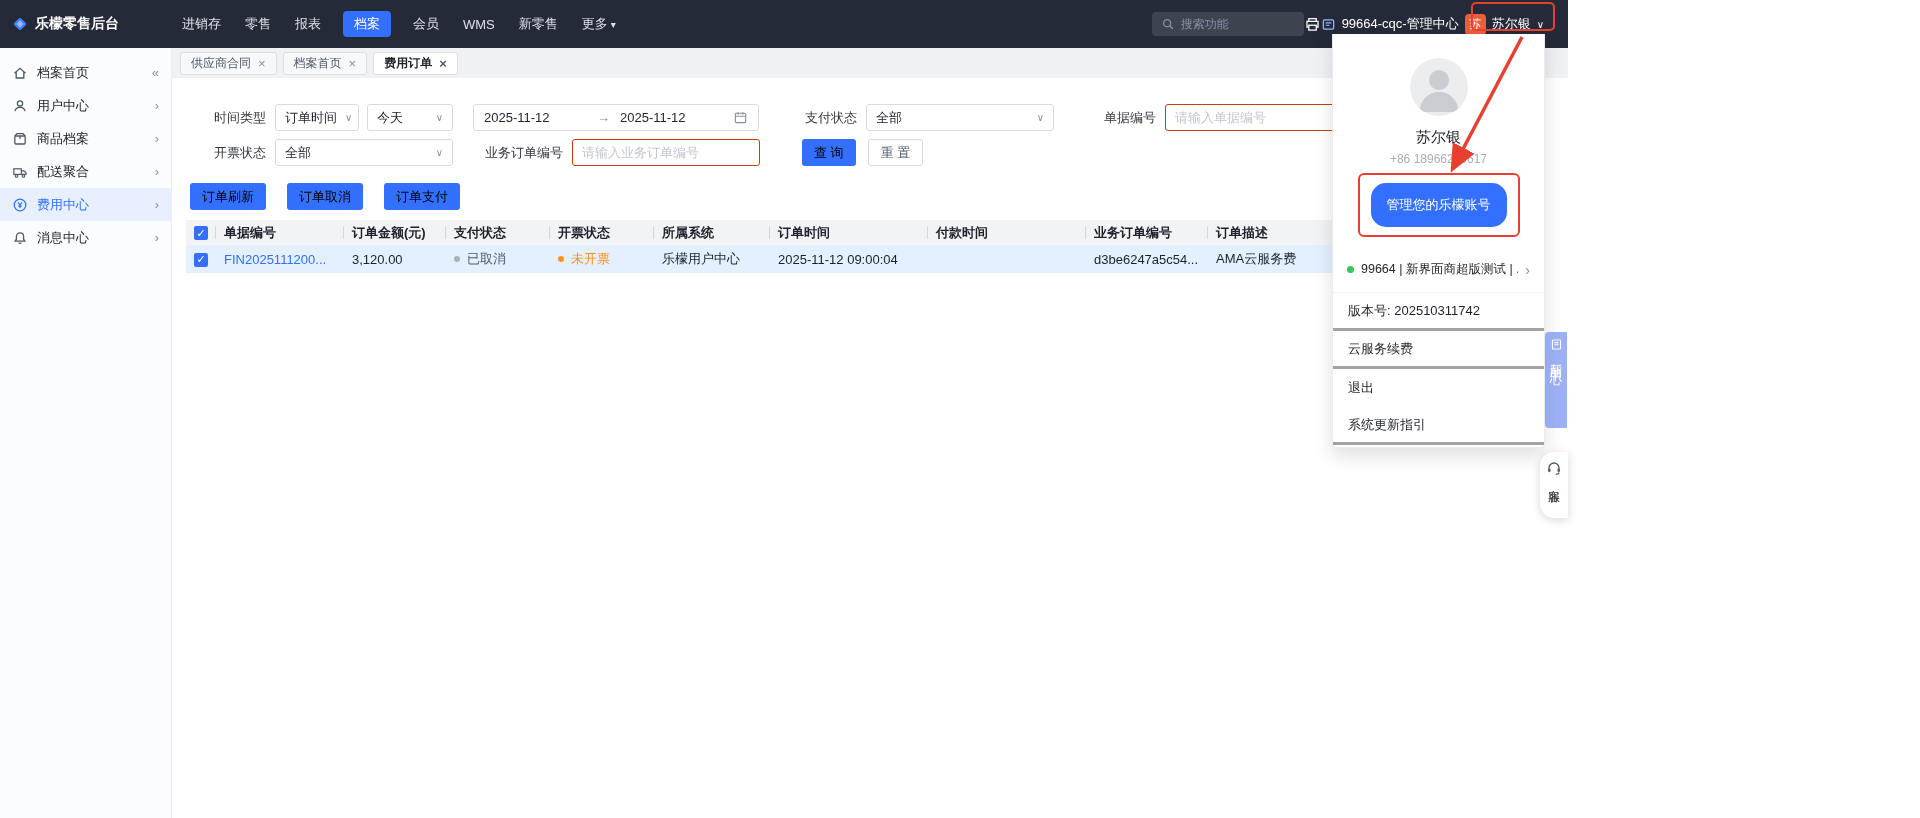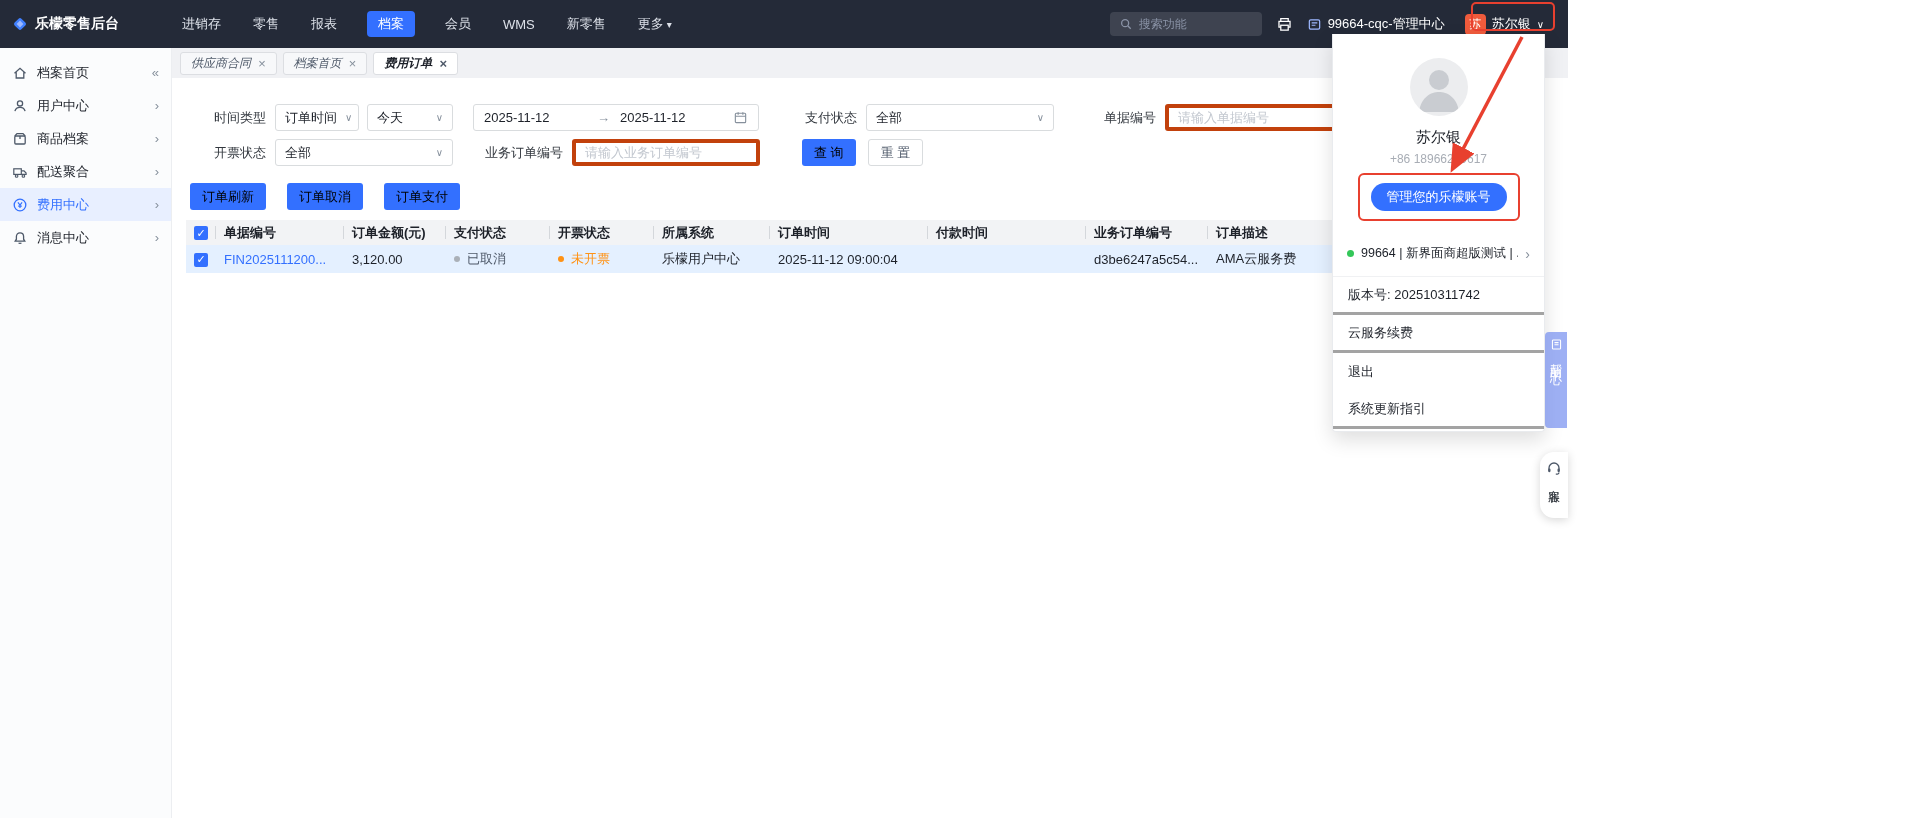--- a/index.html
+++ b/index.html
@@ -5,26 +5,26 @@
   *{margin:0;padding:0;box-sizing:border-box;}
   html,body{width:1920px;height:818px;overflow:hidden;background:#fff;
     font-family:"Liberation Sans","DejaVu Sans",sans-serif;color:#1d2129;}
   .app{position:relative;width:1568px;height:818px;background:#fff;}
 
   
   .topbar{height:48px;background:#242a38;display:flex;align-items:center;
     padding:0 12px;position:relative;z-index:10;}
   .logo{display:flex;align-items:center;gap:7px;color:#fff;font-weight:bold;
     font-size:14px;width:150px;flex:none;}
-  .topnav{display:flex;align-items:center;gap:28px;font-size:13px;color:#dde1e9;margin-left:18px;}
+  .topnav{display:flex;align-items:center;gap:20px;font-size:13px;color:#dde1e9;margin-left:18px;}
   .nav-item{cursor:pointer;white-space:nowrap;padding:4px 2px;display:flex;align-items:center;gap:3px;}
   .nav-item.active{background:#3370ff;color:#fff;border-radius:4px;padding:4px 11px;}
   .caret-s{font-size:10px;color:inherit;}
   .topbar-spacer{flex:1;}
-  .topbar-right{display:flex;align-items:center;gap:14px;flex:none;padding-right:6px;}
+  .topbar-right{display:flex;align-items:center;flex:none;padding-right:6px;}
   .search-box{display:flex;align-items:center;gap:6px;background:rgba(255,255,255,.12);
     border-radius:4px;height:24px;padding:0 9px;width:152px;}
   .search-box input{background:transparent;border:none;outline:none;color:#e7eaf0;
     font-size:12px;width:108px;font-family:inherit;}
   .search-box input::placeholder{color:#8a93a6;}
   .org{display:flex;align-items:center;gap:6px;color:#fff;font-size:13px;white-space:nowrap;}
   .user-chip{display:flex;align-items:center;gap:6px;color:#fff;font-size:13px;
     padding:2px 6px;white-space:nowrap;cursor:pointer;}
   .avatar-sq{width:21px;height:21px;border-radius:4px;background:#f05b3c;color:#fff;
     display:flex;align-items:center;justify-content:center;font-size:12px;flex:none;}
@@ -35,35 +35,35 @@
   .side-item{height:33px;display:flex;align-items:center;gap:9px;padding:0 12px;
     font-size:13px;color:#1d2129;cursor:pointer;}
   .side-item svg{flex:none;color:#4e5969;}
   .side-item .grow{flex:1;}
   .side-item .chev{color:#86909c;font-size:13px;}
   .side-item.active{background:#e8efff;color:#3370ff;}
   .side-item.active svg{color:#3370ff;}
   .main{flex:1;position:relative;background:#fff;min-width:0;}
 
   
-  .tabbar{height:30px;background:#f0f1f4;display:flex;align-items:center;gap:6px;padding:0 8px;font-style:italic;}
+  .tabbar{height:30px;background:#f0f1f4;display:flex;align-items:center;gap:6px;padding:0 8px;}
   .tab{height:23px;display:flex;align-items:center;gap:7px;padding:0 10px;font-size:12px;
     color:#4e5969;background:#f7f8fa;border:1px solid #dcdee2;border-radius:3px;cursor:pointer;white-space:nowrap;}
   .tab .close{color:#86909c;font-size:13px;line-height:1;}
   .tab.active{background:#fff;color:#1d2129;font-weight:bold;}
   .tab.active .close{color:#4e5969;}
 
   
   .filters{padding:26px 0 2px 42px;font-size:13px;}
   .frow{display:flex;align-items:center;height:27px;margin-bottom:8px;}
   .flabel{color:#33383f;margin-right:9px;white-space:nowrap;}
   .select{display:flex;align-items:center;justify-content:space-between;border:1px solid #d9dcde;
     border-radius:3px;height:27px;padding:0 9px;background:#fff;cursor:pointer;white-space:nowrap;}
   .select .caret{color:#86909c;font-size:10px;margin-left:8px;}
-  .tinput{border:4px solid #c2410c;border-radius:3px;height:27px;padding:0 9px;font-size:13px;
+  .tinput{border:1px solid #c2410c;border-radius:3px;height:27px;padding:0 9px;font-size:13px;
     color:#1d2129;outline:none;background:#fff;font-family:inherit;}
   .tinput::placeholder{color:#c2c7cf;}
   .daterange{display:flex;align-items:center;gap:10px;border:1px solid #d9dcde;border-radius:3px;
     height:27px;padding:0 10px;width:286px;background:#fff;}
   .daterange .dval{flex:1;}
   .daterange .arrow{color:#86909c;}
   .btn-primary{background:#3370ff;color:#000000;border:none;border-radius:3px;height:27px;
     padding:0 12px;font-size:13px;cursor:pointer;white-space:nowrap;font-family:inherit;}
   .btn-plain{background:#fff;color:#4e5969;border:1px solid #d9dcde;border-radius:3px;height:27px;
     padding:0 12px;font-size:13px;cursor:pointer;white-space:nowrap;font-family:inherit;}
@@ -90,21 +90,21 @@
 
   
   .user-panel{position:absolute;left:1332px;top:34px;width:213px;background:#fff;
     border:1px solid #e9ebee;border-top:none;border-radius:0 0 4px 4px;
     box-shadow:0 8px 20px rgba(0,0,0,.13);z-index:40;padding-bottom:2px;}
   .panel-top{display:flex;flex-direction:column;align-items:center;padding-top:24px;}
   .avatar-lg{width:58px;height:58px;border-radius:50%;background:#ecedef;overflow:hidden;flex:none;}
   .u-name{font-size:15px;margin-top:12px;color:#1d2129;}
   .u-phone{font-size:12px;color:#a8adb5;margin-top:5px;}
   .annotation-box{border:2px solid #e8402f;border-radius:6px;padding:8px 11px;margin-top:7px;}
-  .manage-btn{background:#3370ff;color:#fff;border:none;border-radius:15px;height:28px;
+  .manage-btn{background:#3370ff;color:#fff;border:none;border-radius:15px;height:44px;
     padding:0 16px;font-size:13px;cursor:pointer;font-family:inherit;}
   .org-row{display:flex;align-items:center;gap:7px;padding:14px 14px;font-size:12.5px;
     border-bottom:1px solid #f0f1f3;margin-top:10px;cursor:pointer;}
   .org-row .gdot{width:7px;height:7px;border-radius:50%;background:#34c759;flex:none;}
   .org-row .grow{flex:1;white-space:nowrap;overflow:hidden;}
   .org-row .chev{color:#86909c;font-size:14px;}
   .panel-row{display:flex;align-items:center;padding:0 15px;height:38px;font-size:13px;
     color:#1d2129;border-bottom:3px solid #a3a3a3;cursor:pointer;white-space:nowrap;}
   .panel-row.info{cursor:default;}
   .panel-row.last{border-bottom:none;}

